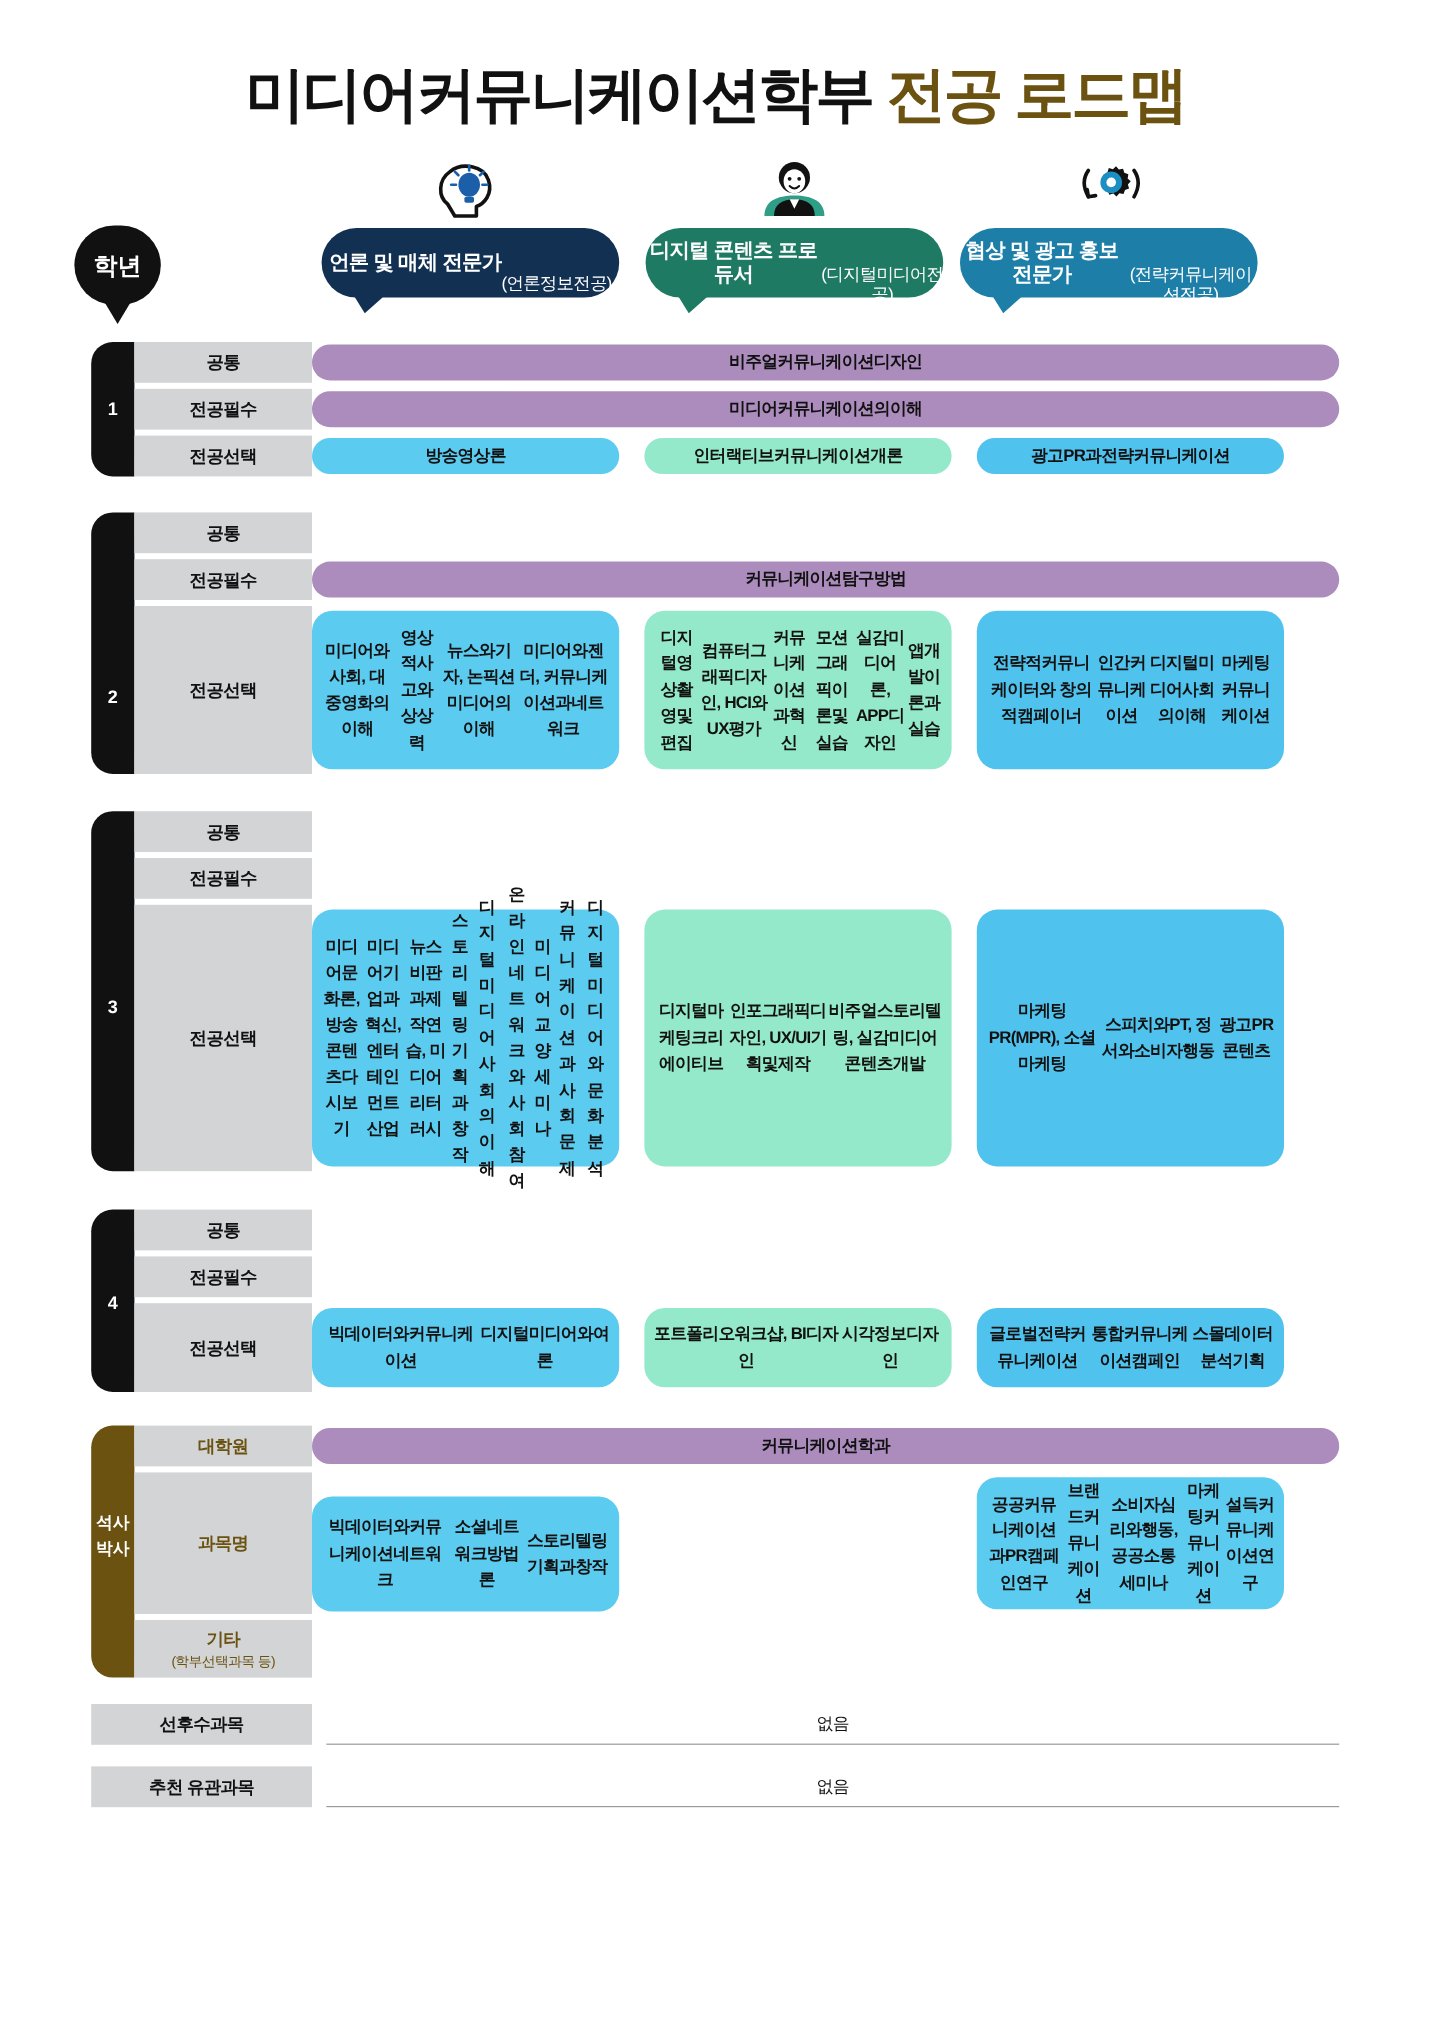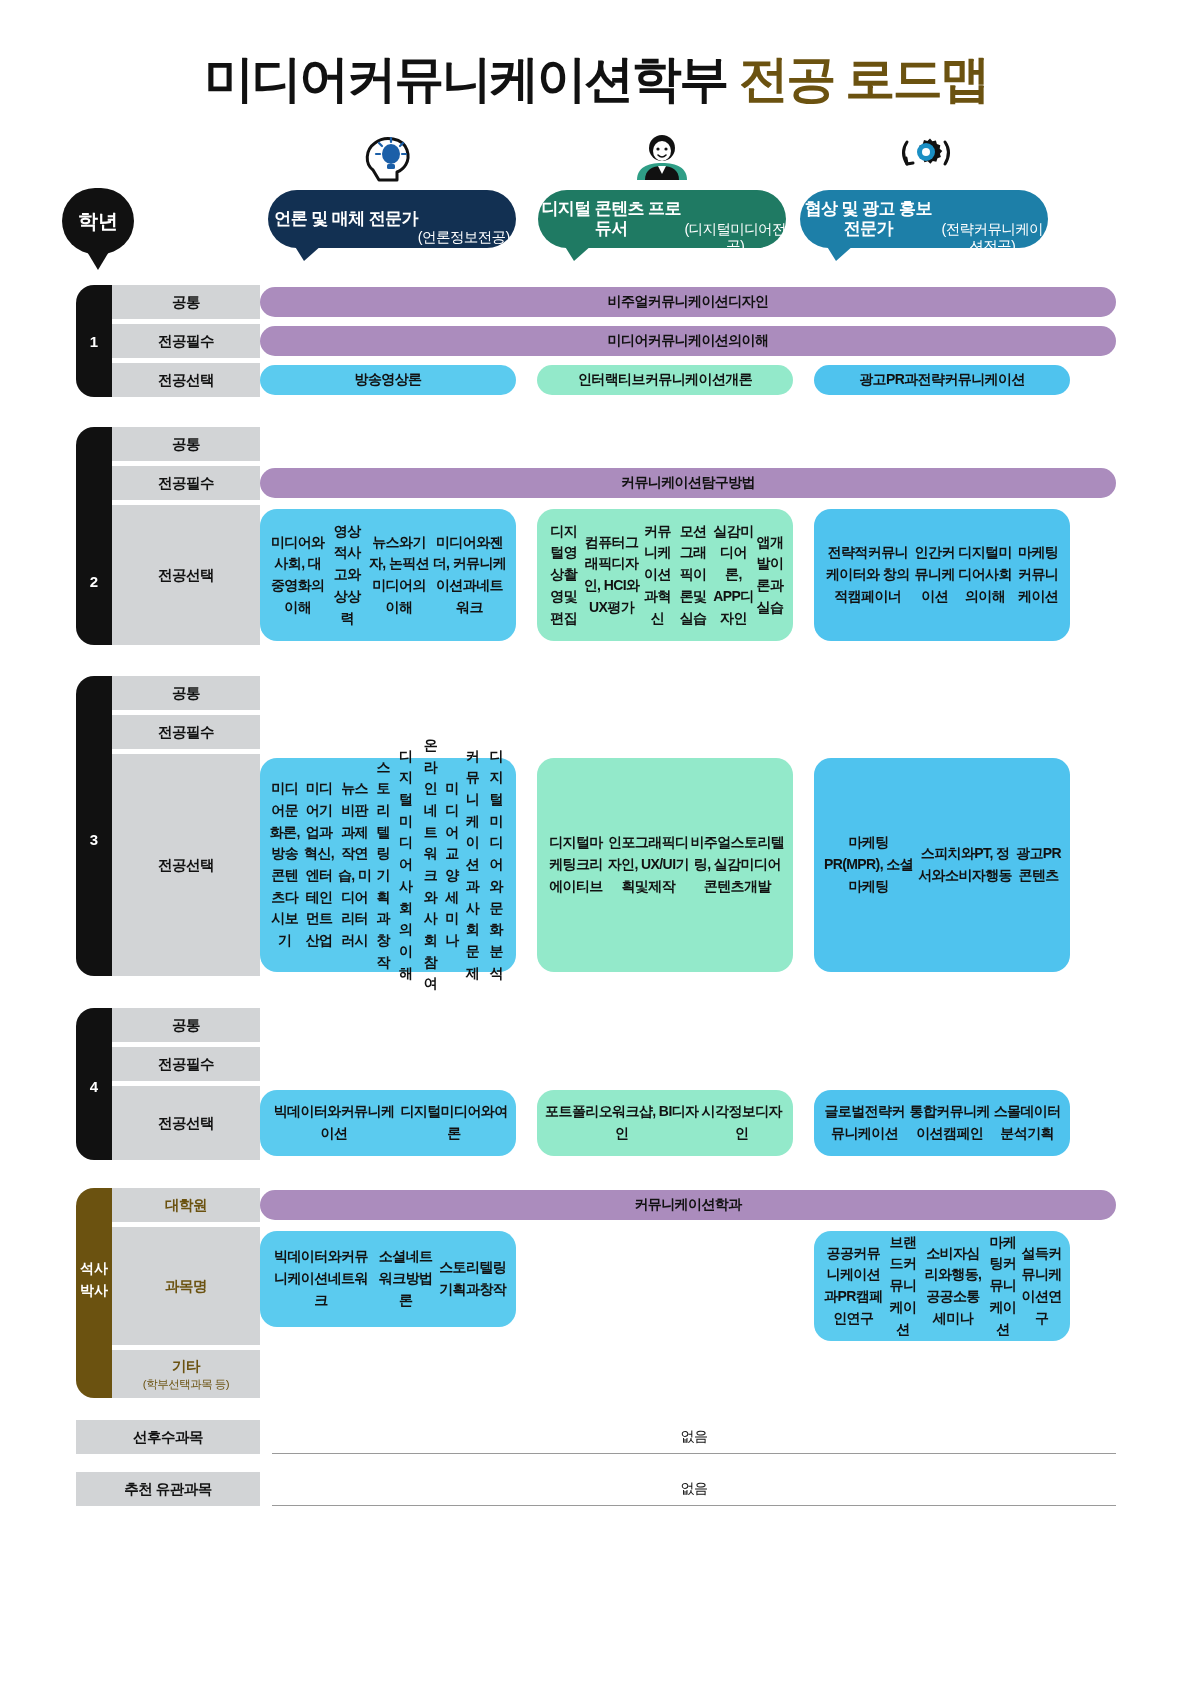--- a/index.html
+++ b/index.html
@@ -338,21 +338,21 @@
     <div class="row" style="top:0px; height:34px;">
       <div class="rlabel gold">대학원</div>
       <div class="cells">
         <div class="pill wide" style="top:2px; height:30px;">커뮤니케이션학과</div>
       </div>
     </div>
 
     <div class="row" style="top:39px; height:118px;">
       <div class="rlabel gold">과목명</div>
       <div class="cells">
-        <div class="pill grad0 multi" style="top:4px; height:96px;">
+        <div class="pill grad0 multi" style="top:20px; height:96px;">
             <div>빅데이터와커뮤니케이션네트워크</div>
             <div>소셜네트워크방법론</div>
             <div>스토리텔링기획과창작</div>
           </div>
         <div class="pill grad2 multi" style="top:4px; height:110px;">
             <div>공공커뮤니케이션과PR캠페인연구</div>
             <div>브랜드커뮤니케이션</div>
             <div>소비자심리와행동, 공공소통세미나</div>
             <div>마케팅커뮤니케이션</div>
             <div>설득커뮤니케이션연구</div>

